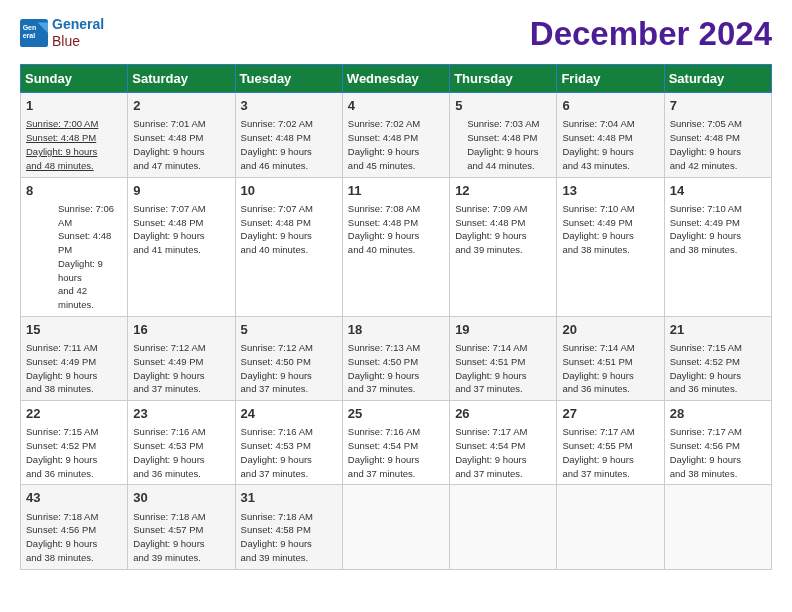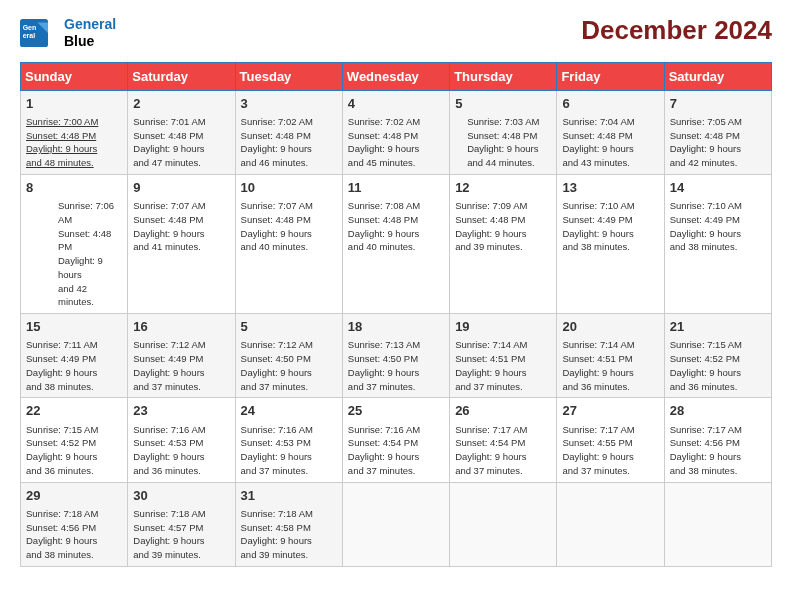--- a/index.html
+++ b/index.html
@@ -26,46 +26,45 @@
       gap: 4px;
     }
     .logo-text {
       font-size: 14px;
       color: #333;
       line-height: 1.2;
     }
     .logo-text span {
       color: #1a6eb5;
       font-weight: bold;
-      margin-left: 12px;
     }
     .logo-icon {
       width: 28px;
       height: 28px;
     }
     .title-block {
       text-align: right;
     }
     .month-title {
-      font-size: 26px;
+      font-size: 33px;
       font-weight: bold;
-      color: #7f1d1d;
+      color: #4c1d95;
       line-height: 1.1;
     }
     .location {
       font-size: 14px;
       color: #444;
     }
     table {
       width: 100%;
       border-collapse: collapse;
       font-size: 10.5px;
     }
     thead tr th {
-      background-color: #ef4444;
+      background-color: #15803d;
       color: #fff;
       padding: 6px 4px;
       text-align: left;
       font-size: 13px;
       font-weight: bold;
       border: 1px solid #2e7abf;
     }
     tbody tr td {
       vertical-align: top;
       padding: 4px 5px;
@@ -104,21 +103,21 @@
   <div class="header">
     <div class="logo">
       <svg class="logo-icon" viewBox="0 0 32 32">
         <rect x="0" y="0" width="32" height="32" rx="3" fill="#1a6eb5"></rect>
         <polygon points="20,4 32,4 32,16" fill="#4ea3e0"></polygon>
         <text x="3" y="13" font-size="8" fill="white" font-weight="bold">Gen</text>
         <text x="3" y="22" font-size="8" fill="white" font-weight="bold">eral</text>
       </svg>
       <div class="logo-text">
         <div><span>General</span></div>
-        <div><span style="color:#000000;font-weight:bold;text-align:center;">Blue</span></div>
+        <div><span style="color:#7f1d1d;font-weight:normal;text-align:center;">Blue</span></div>
       </div>
     </div>
     <div class="title-block">
       <div class="month-title">December 2024</div>
     </div>
   </div>
 
   <table>
     <thead>
       <tr>
@@ -331,21 +330,21 @@
           <td>
             <span class="day-num">28</span>
             <div class="day-info" style="white-space: pre-line;">Sunrise: 7:17 AM
 Sunset: 4:56 PM
 Daylight: 9 hours
 and 38 minutes.</div>
           </td>
         </tr>
         <tr>
           <td>
-            <span class="day-num">29</span>
+            <span class="day-num">43</span>
             <div class="day-info" style="white-space: pre-line;">Sunrise: 7:18 AM
 Sunset: 4:56 PM
 Daylight: 9 hours
 and 38 minutes.</div>
           </td>
           <td>
             <span class="day-num">30</span>
             <div class="day-info" style="white-space: pre-line;">Sunrise: 7:18 AM
 Sunset: 4:57 PM
 Daylight: 9 hours

